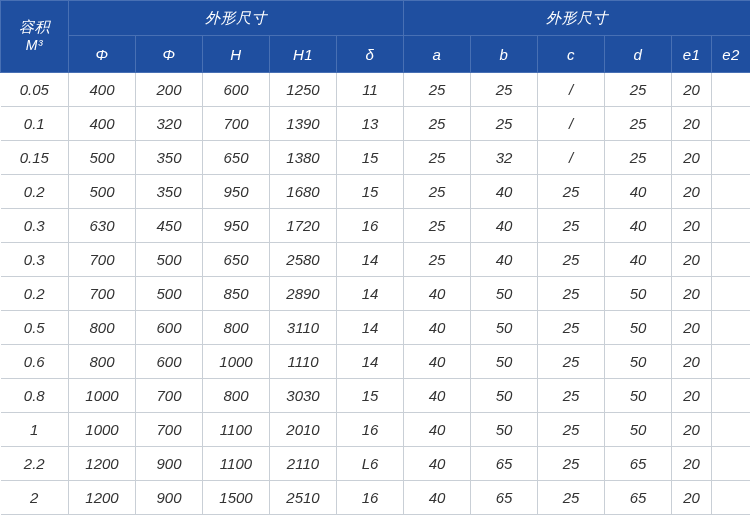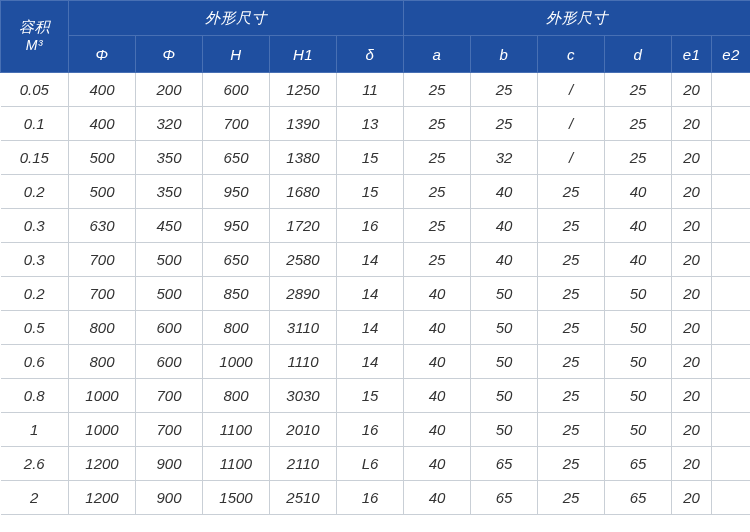--- a/index.html
+++ b/index.html
@@ -256,21 +256,21 @@
         <td>2010</td>
         <td>16</td>
         <td>40</td>
         <td>50</td>
         <td>25</td>
         <td>50</td>
         <td>20</td>
         <td></td>
       </tr>
       <tr>
-        <td class="vol">2.6</td>
+        <td class="vol">2.2</td>
         <td>1200</td>
         <td>900</td>
         <td>1100</td>
         <td>2110</td>
         <td>L6</td>
         <td>40</td>
         <td>65</td>
         <td>25</td>
         <td>65</td>
         <td>20</td>

